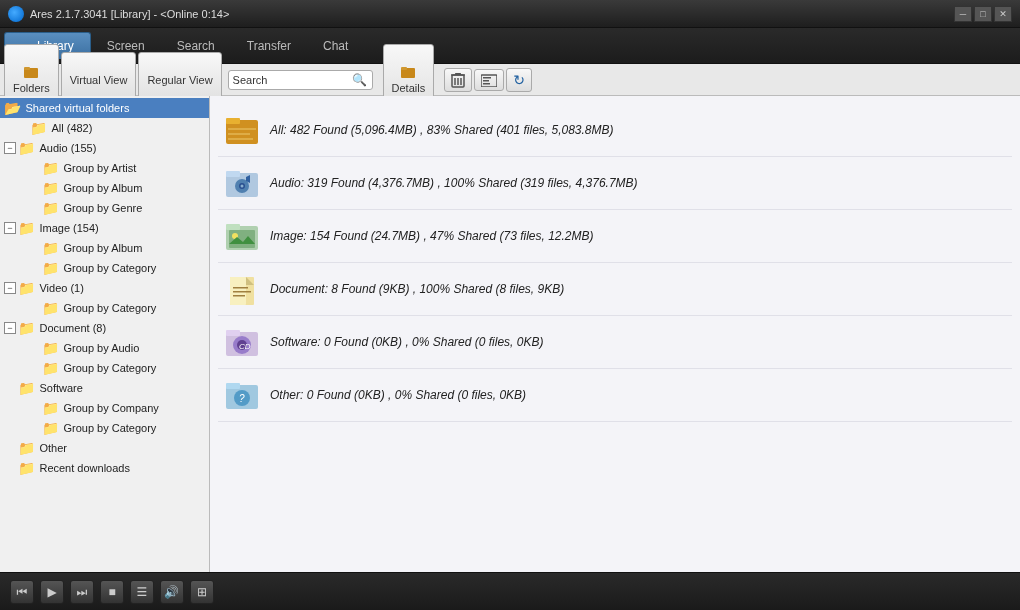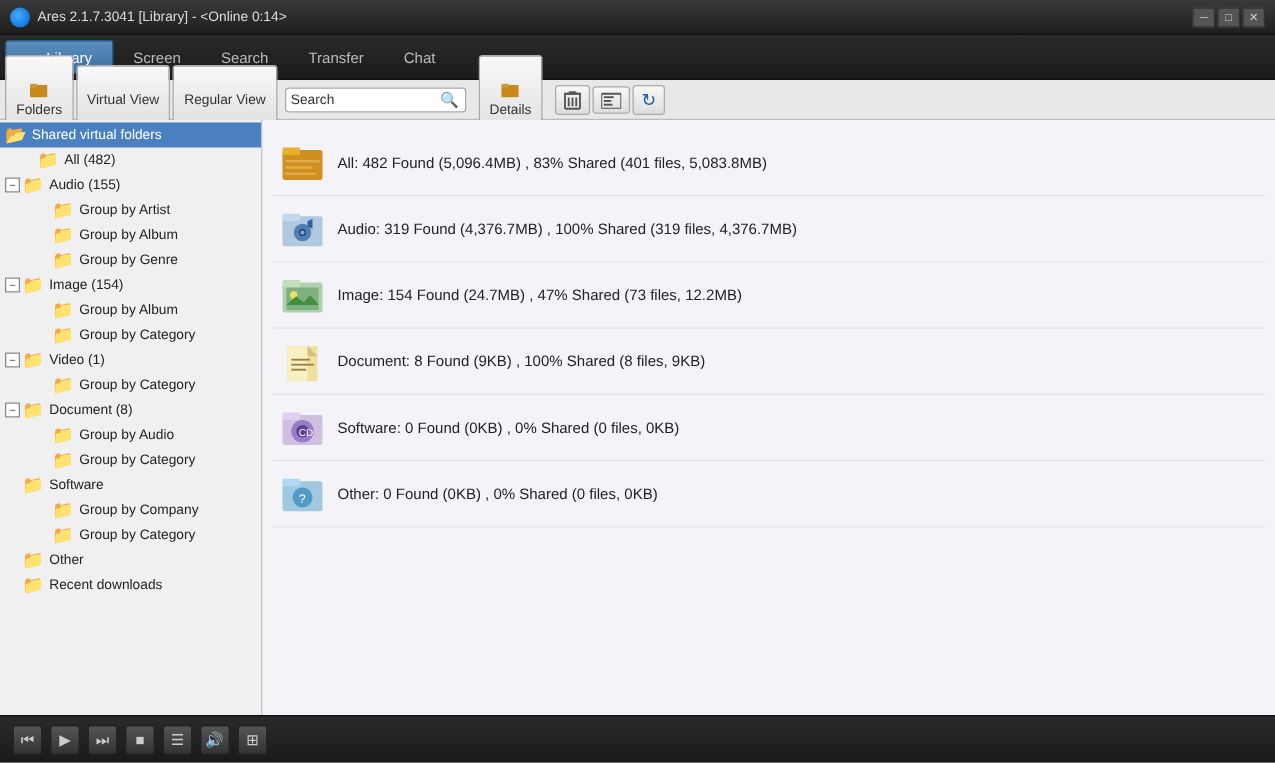--- a/index.html
+++ b/index.html
@@ -189,20 +189,21 @@
       font-size: 11px;
       color: #222;
     }
 
     
     #content {
       flex: 1;
       background: #f4f4f8;
       overflow-y: auto;
       padding: 8px;
+      font-style: italic;
     }
     .content-item {
       display: flex;
       align-items: center;
       padding: 8px 6px;
       border-bottom: 1px solid #e0e0e8;
       cursor: pointer;
       background: #f4f4f8;
     }
     .content-icon {

